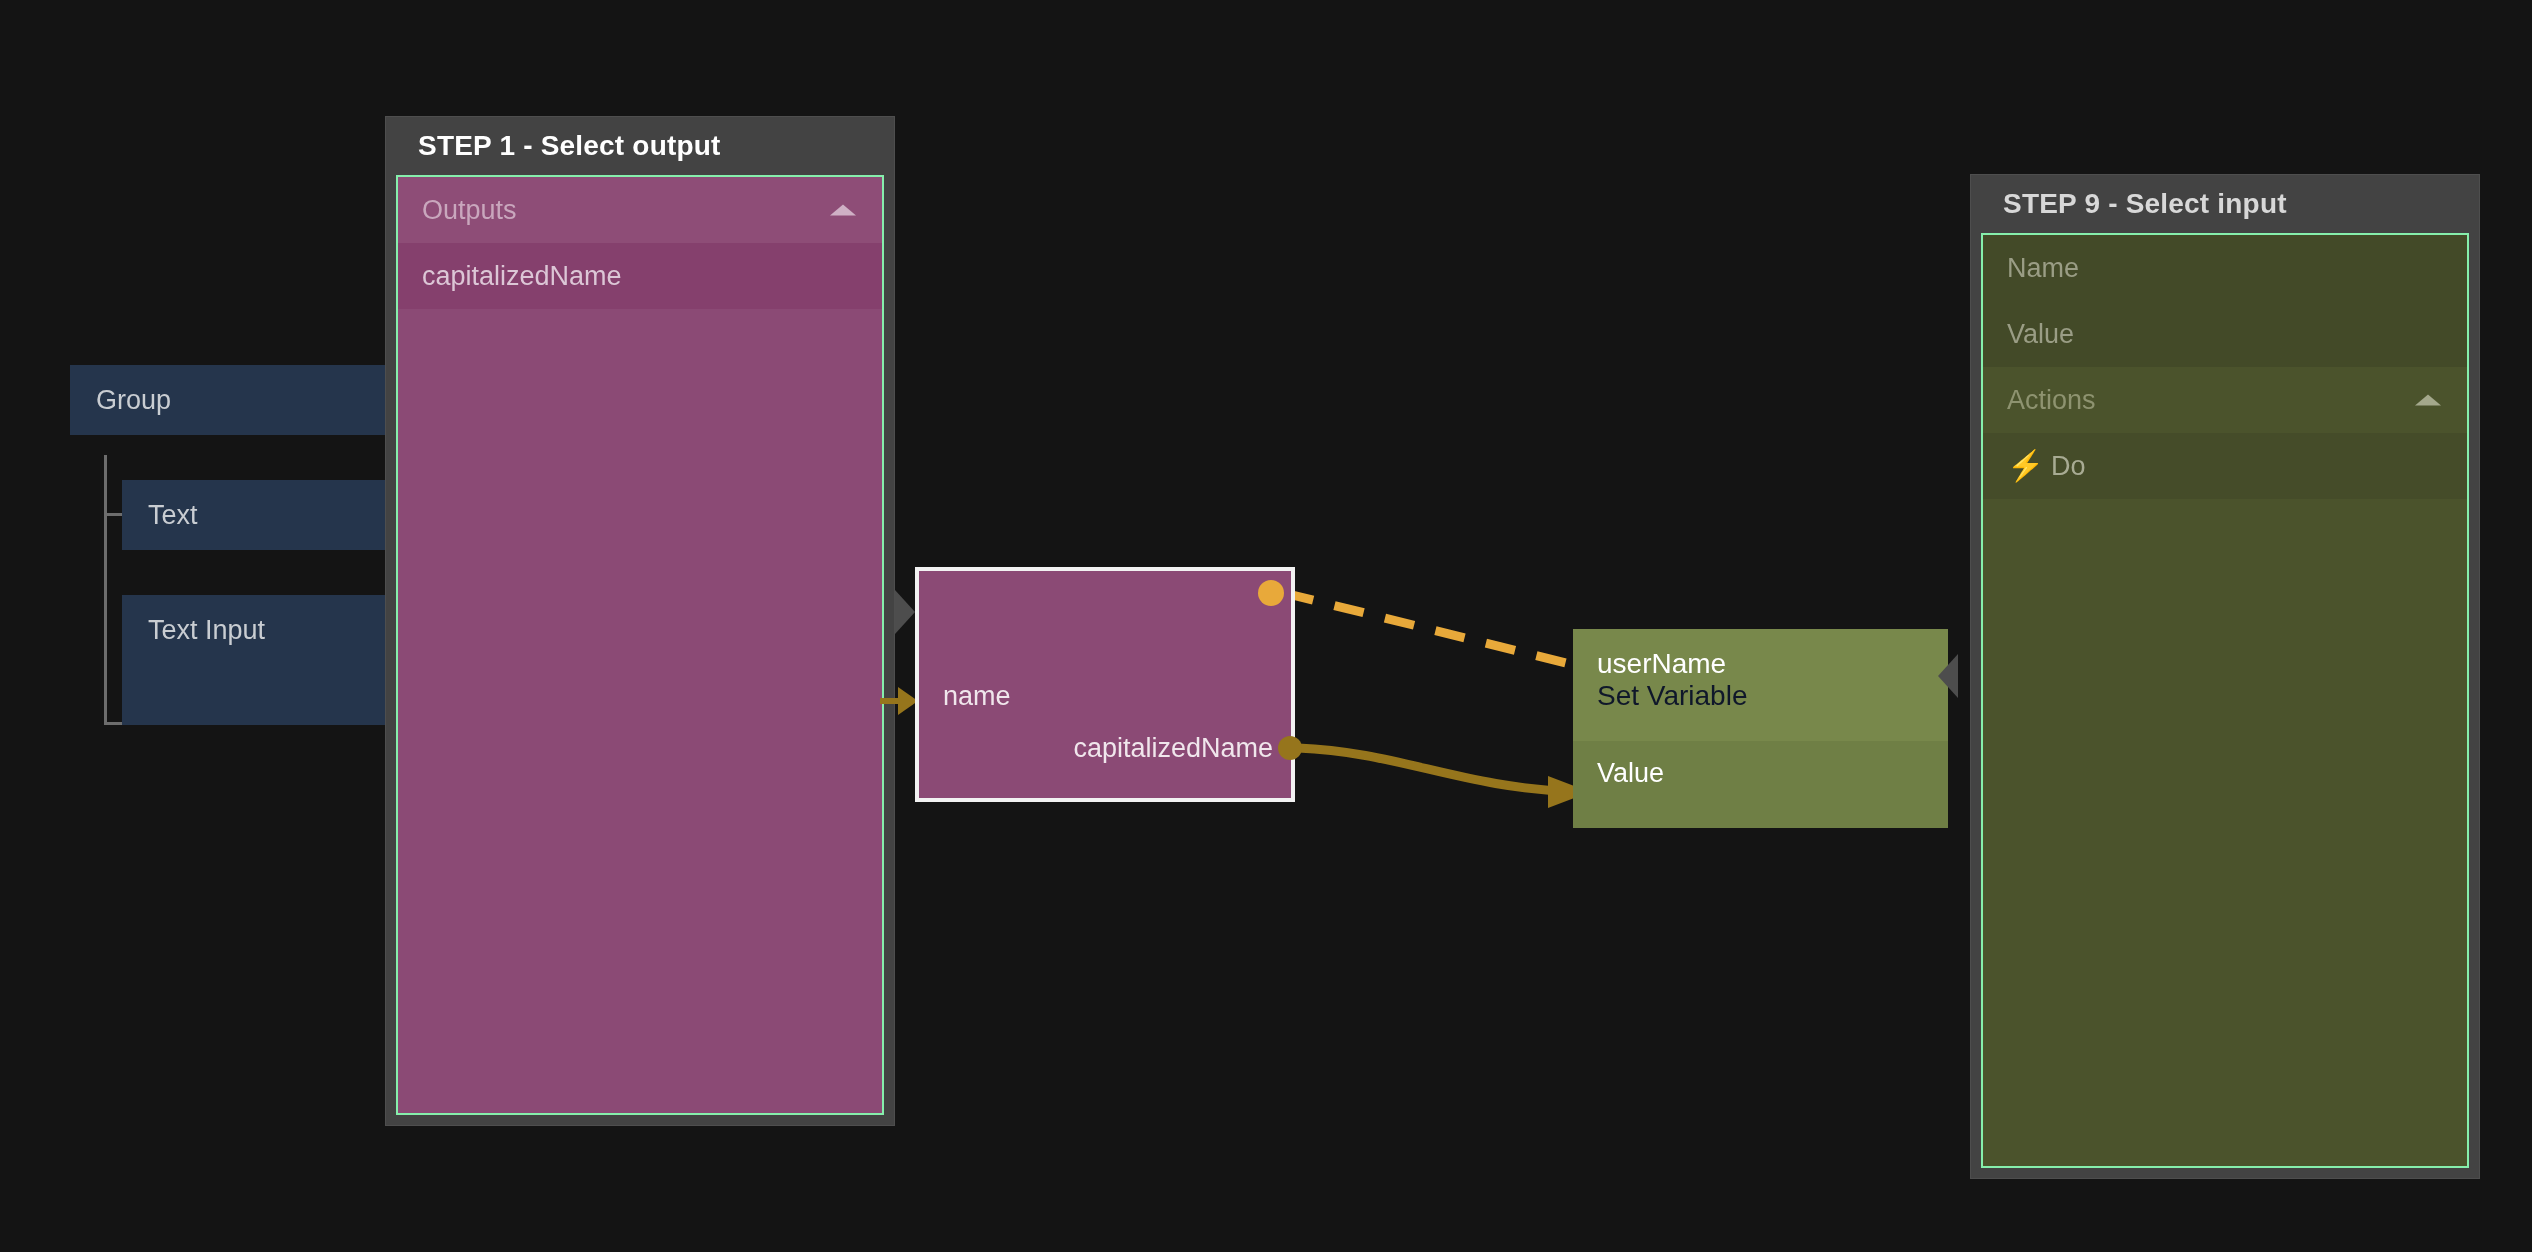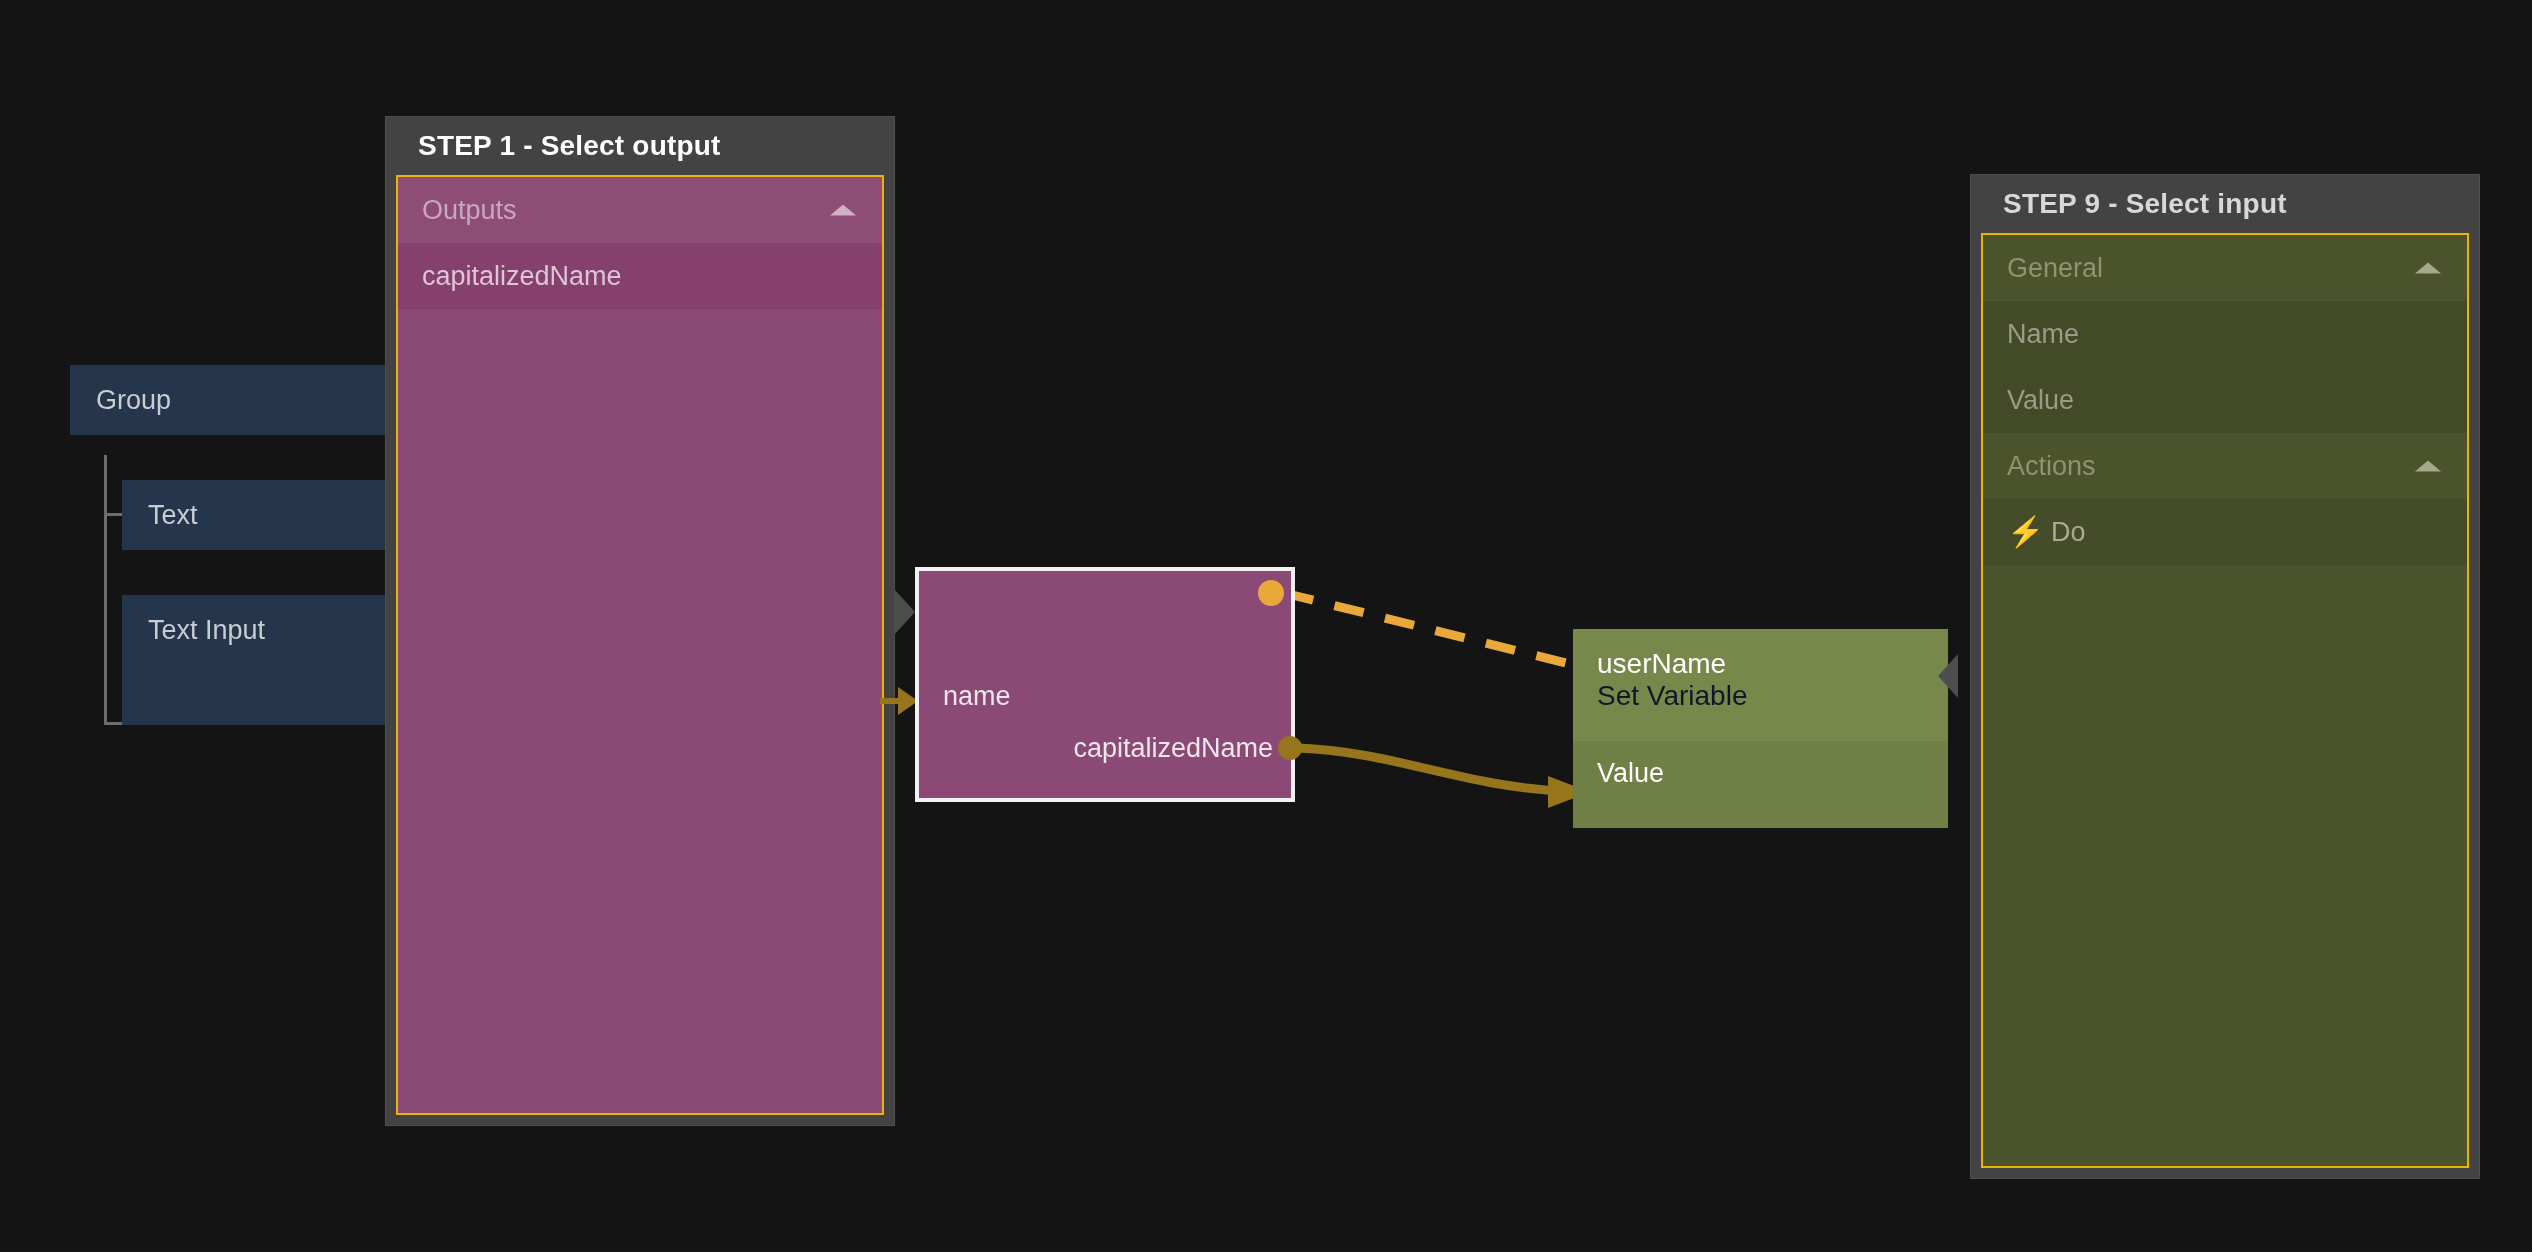--- a/index.html
+++ b/index.html
@@ -67,21 +67,21 @@
     font-size: 28px;
     font-weight: bold;
     letter-spacing: 0.2px;
   }
   .step-body {
     position: absolute;
     left: 10px;
     right: 10px;
     bottom: 10px;
     top: 58px;
-    border: 2px solid #eab308;
+    border: 2px solid #86efac;
     box-sizing: border-box;
     overflow: hidden;
   }
 
   
   #step1 { left: 385px; top: 116px; width: 510px; height: 1010px; }
   #step1 .step-body { background: #8b4a75; }
 
   
   #step2 { left: 1970px; top: 174px; width: 510px; height: 1005px; }
@@ -289,24 +289,20 @@
       </div>
       <div id="s1-capitalized" class="list-row">
         <span>capitalizedName</span>
       </div>
     </div>
   </div>
 
   <div id="step2" class="step-panel">
     <div class="step-title">STEP 9 - Select input</div>
     <div class="step-body">
-      <div id="s2-general" class="list-row sect-header">
-        <span>General</span>
-        <span class="caret"></span>
-      </div>
       <div id="s2-name" class="list-row">
         <span>Name</span>
       </div>
       <div id="s2-value" class="list-row">
         <span>Value</span>
       </div>
       <div id="s2-actions" class="list-row sect-header">
         <span>Actions</span>
         <span class="caret"></span>
       </div>

